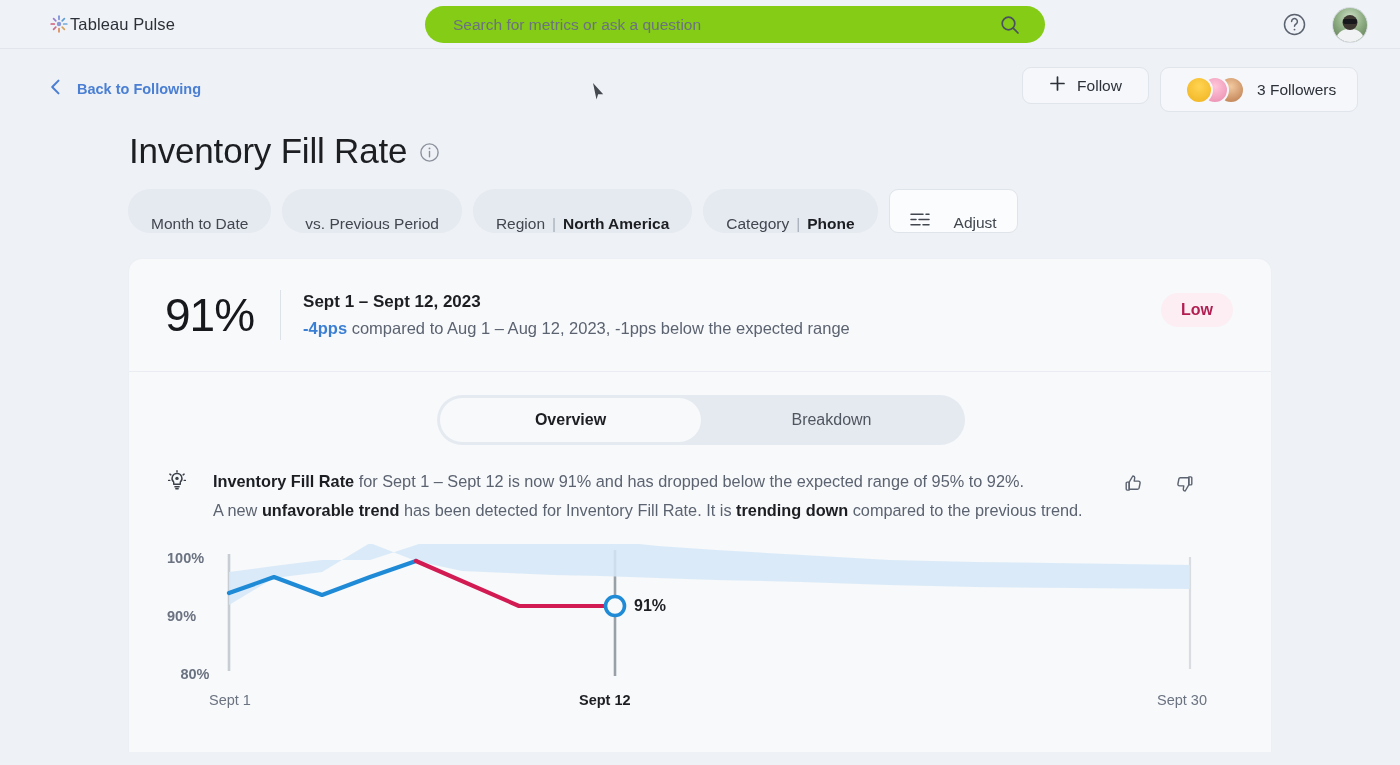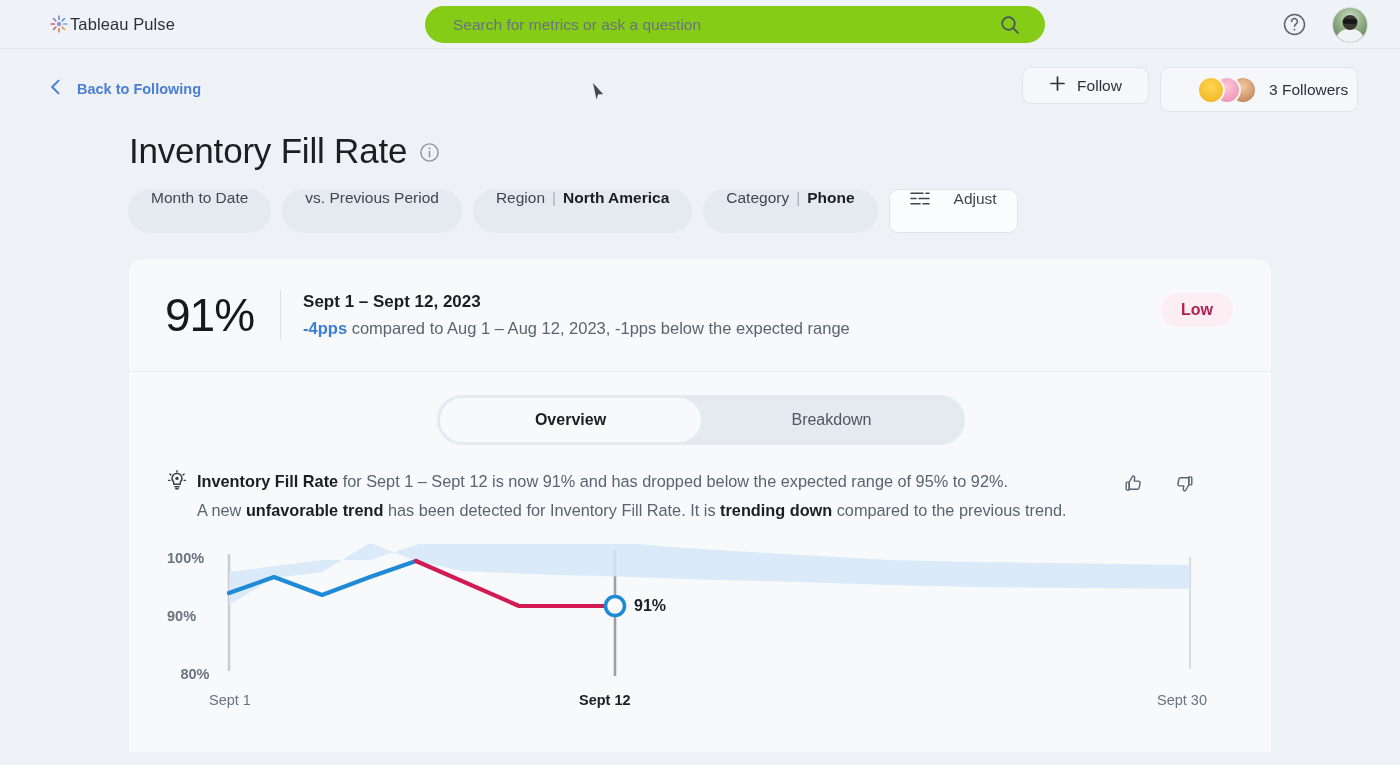--- a/index.html
+++ b/index.html
@@ -68,21 +68,21 @@
     width: 127px; height: 37px;
     background: #f5f7fa; border: 1px solid #e0e5eb; border-radius: 9px;
     display: flex; align-items: center; justify-content: center; gap: 11px;
     font-size: 15.5px; color: #2c3038; cursor: pointer;
   }
   .followers-btn {
     position: absolute; left: 1160px; top: 67px;
     width: 198px; height: 45px;
     background: #f5f7fa; border: 1px solid #e0e5eb; border-radius: 9px;
     display: flex; align-items: center; gap: 10px;
-    padding-left: 36px; font-size: 15.5px; color: #2c3038; cursor: pointer;
+    padding-left: 24px; font-size: 15.5px; color: #2c3038; cursor: pointer;
   }
   .facepile { position: relative; width: 62px; height: 28px; }
   .facepile i {
     position: absolute; top: 0; width: 28px; height: 28px;
     border-radius: 50%; border: 2px solid #f5f7fa;
   }
   .facepile i:nth-child(1) { left: 0;  background: radial-gradient(circle at 50% 35%, #ffd452, #f0b21f); z-index: 3; }
   .facepile i:nth-child(2) { left: 16px; background: radial-gradient(circle at 50% 35%, #ffc6d9, #e98aae); z-index: 2; }
   .facepile i:nth-child(3) { left: 32px; background: radial-gradient(circle at 50% 35%, #f3c9a0, #b9784a); z-index: 1; }
 
@@ -91,21 +91,21 @@
     position: absolute; left: 129px; top: 131px;
     font-size: 35px; font-weight: 400; color: #1c1e22; letter-spacing: -.2px;
     display: flex; align-items: center; gap: 12px;
   }
   .info-icon { cursor: pointer; }
 
   
   .pills { position: absolute; left: 128px; top: 189px; display: flex; gap: 11px; }
   .pill {
     height: 44px; border-radius: 22px; background: #e5e9f0;
-    display: flex; align-items: flex-start; padding: 0 23px;
+    display: flex; align-items: flex-end; padding: 0 23px;
     font-size: 15.5px; color: #41464f; cursor: pointer; white-space: nowrap;
   }
   .pill .sep { color: #a8aeb8; margin: 0 7px; }
   .pill .val { font-weight: 700; color: #1c1e22; }
   .pill.adjust {
     background: #fbfcfd; border: 1px solid #dfe4ea; border-radius: 9px;
     gap: 24px; padding: 0 20px;
   }
 
   
@@ -144,21 +144,21 @@
     flex: 1; height: 44px; border-radius: 22px;
     display: flex; align-items: center; justify-content: center;
     font-size: 16px; color: #50565f; cursor: pointer;
   }
   .tab.active { background: #f7f9fb; color: #1c1e22; font-weight: 700; }
 
   
   .insight { position: absolute; left: 38px; top: 208px; width: 1070px; }
   .bulb-icon { position: absolute; left: 0; top: 3px; }
   .insight-lines { margin-left: 30px; }
-  .iline { font-size: 16.3px; color: #5c6370; line-height: 29px; }
+  .iline { font-size: 16.3px; color: #5c6370; line-height: 29px; margin-left: 16px; }
   .iline b { color: #1c1e22; font-weight: 700; }
   .feedback { position: absolute; right: 42px; top: 6px; display: flex; gap: 30px; }
   .fb { cursor: pointer; }
 
   
   .chart { position: absolute; left: 38px; top: 285px; width: 1070px; height: 170px; }
   .ylabel {
     position: absolute; right: 0; font-size: 14.5px; color: #6b7280;
     font-weight: 600; transform: translateY(-50%);
   }

